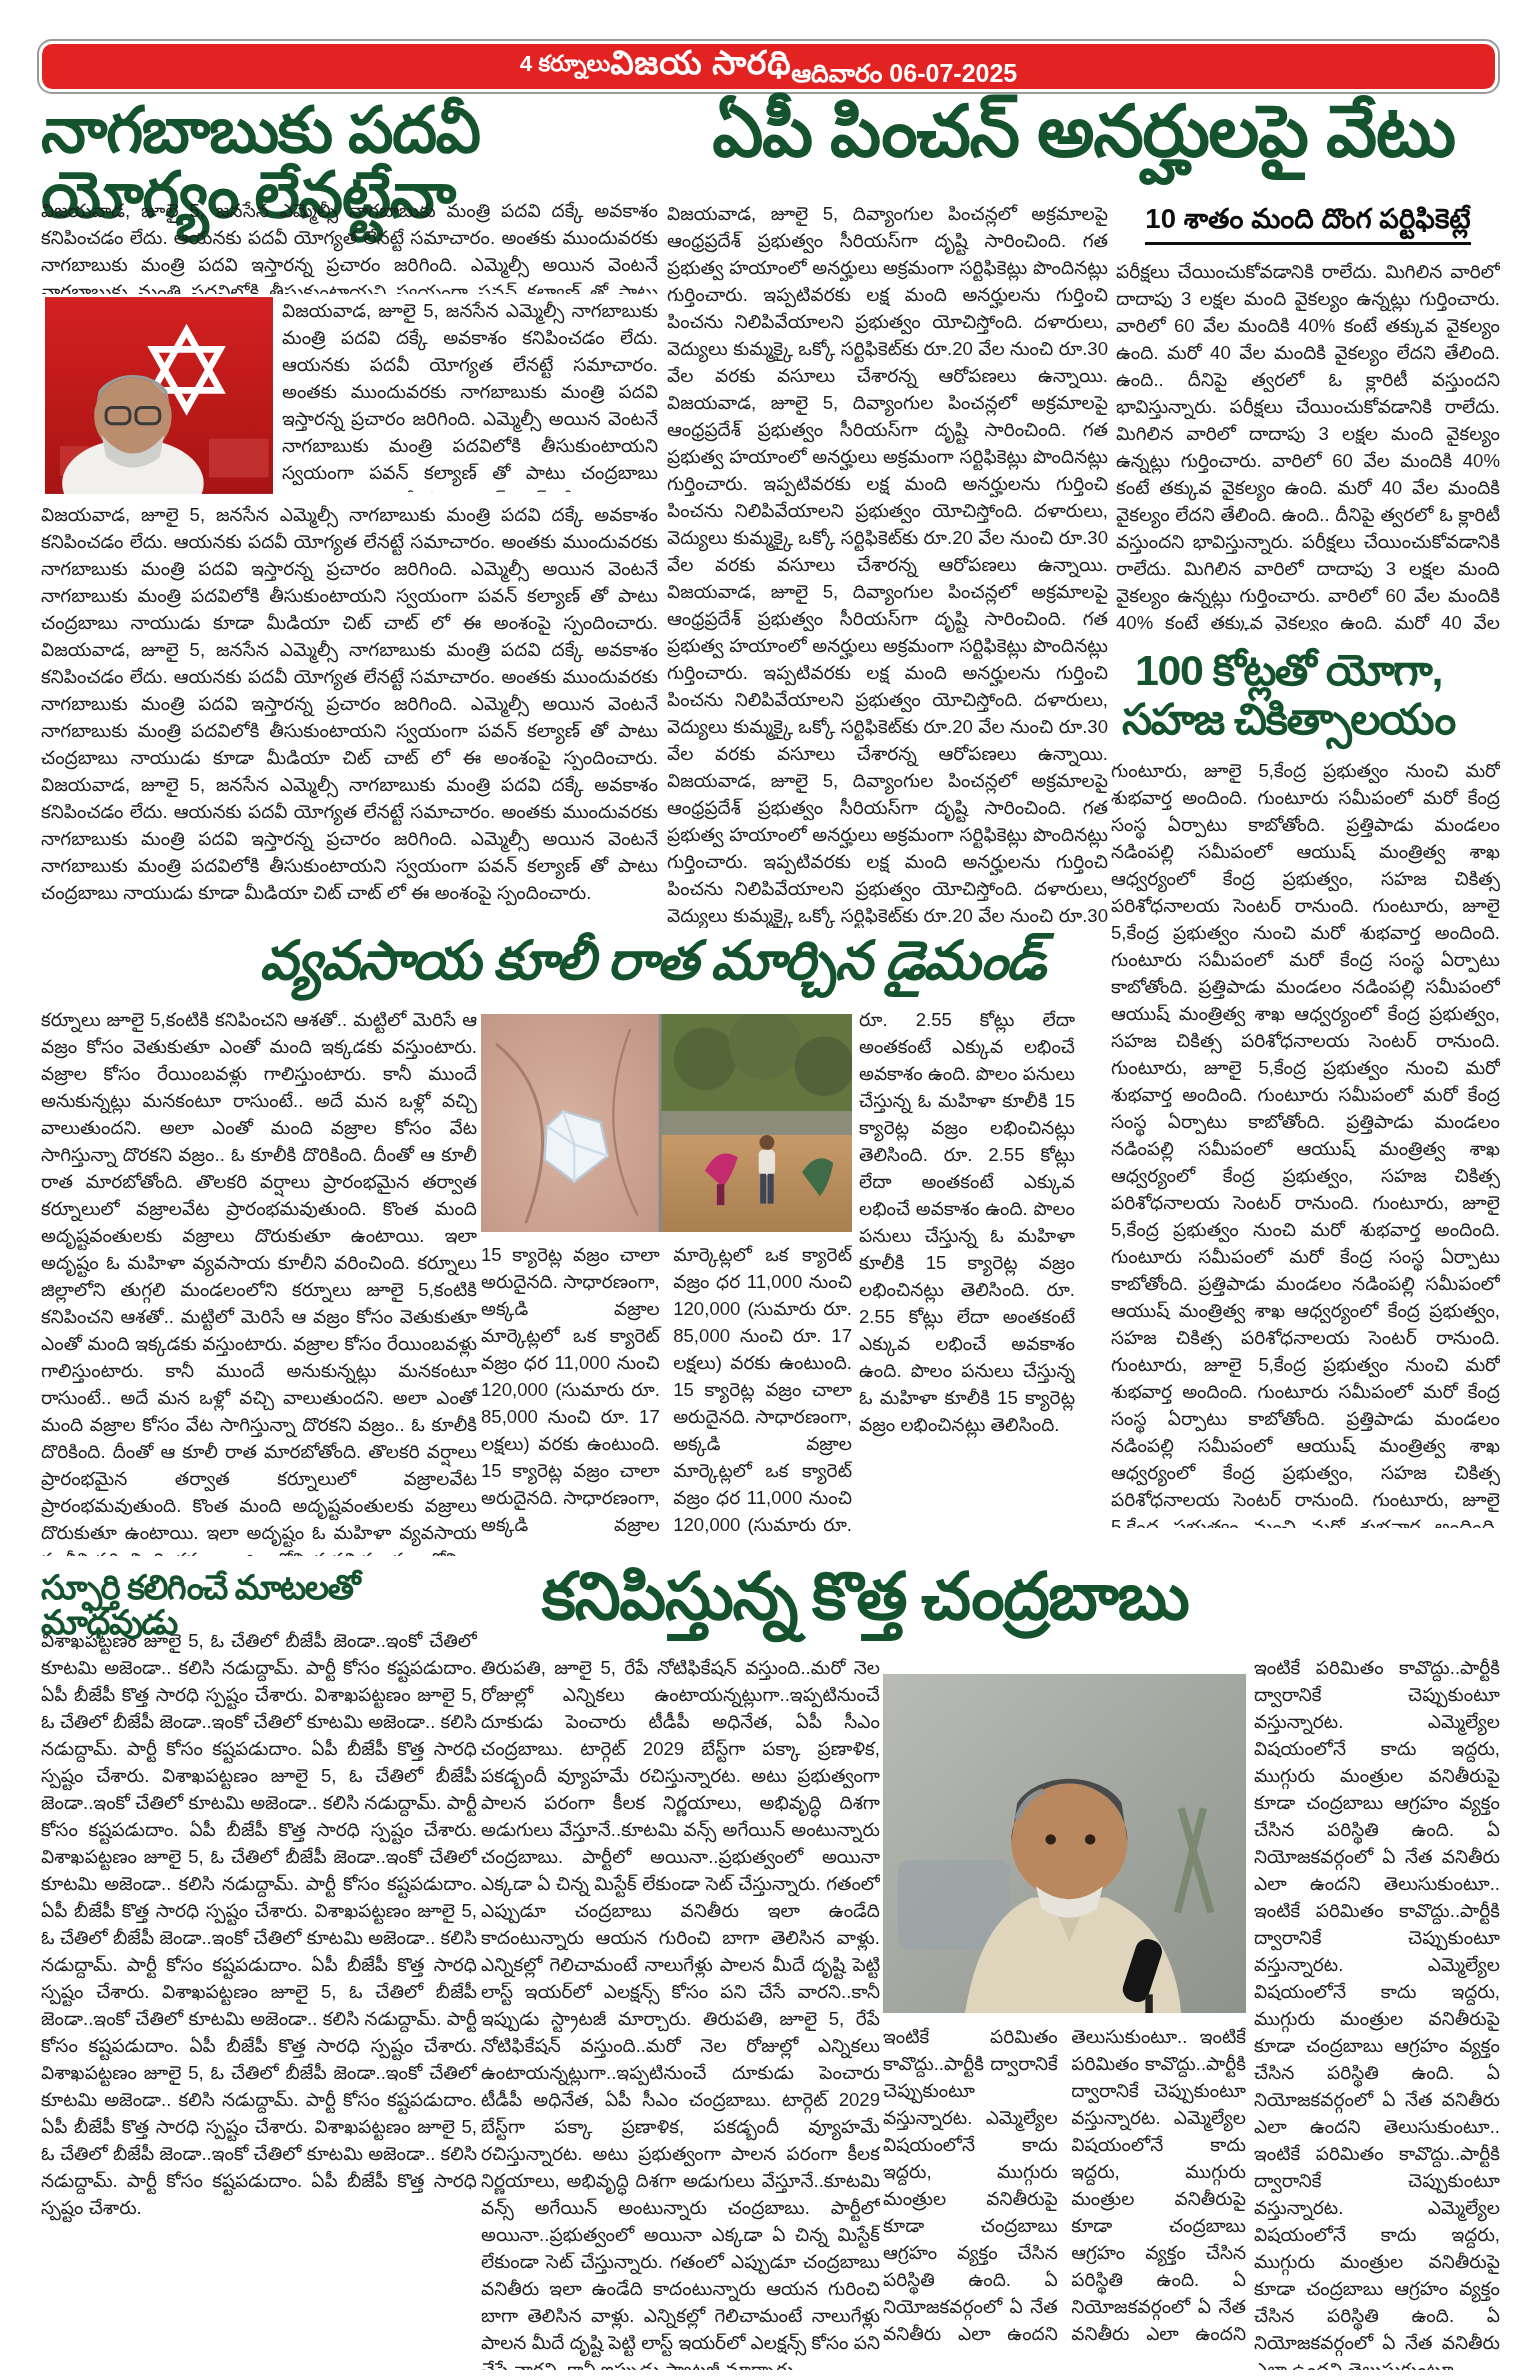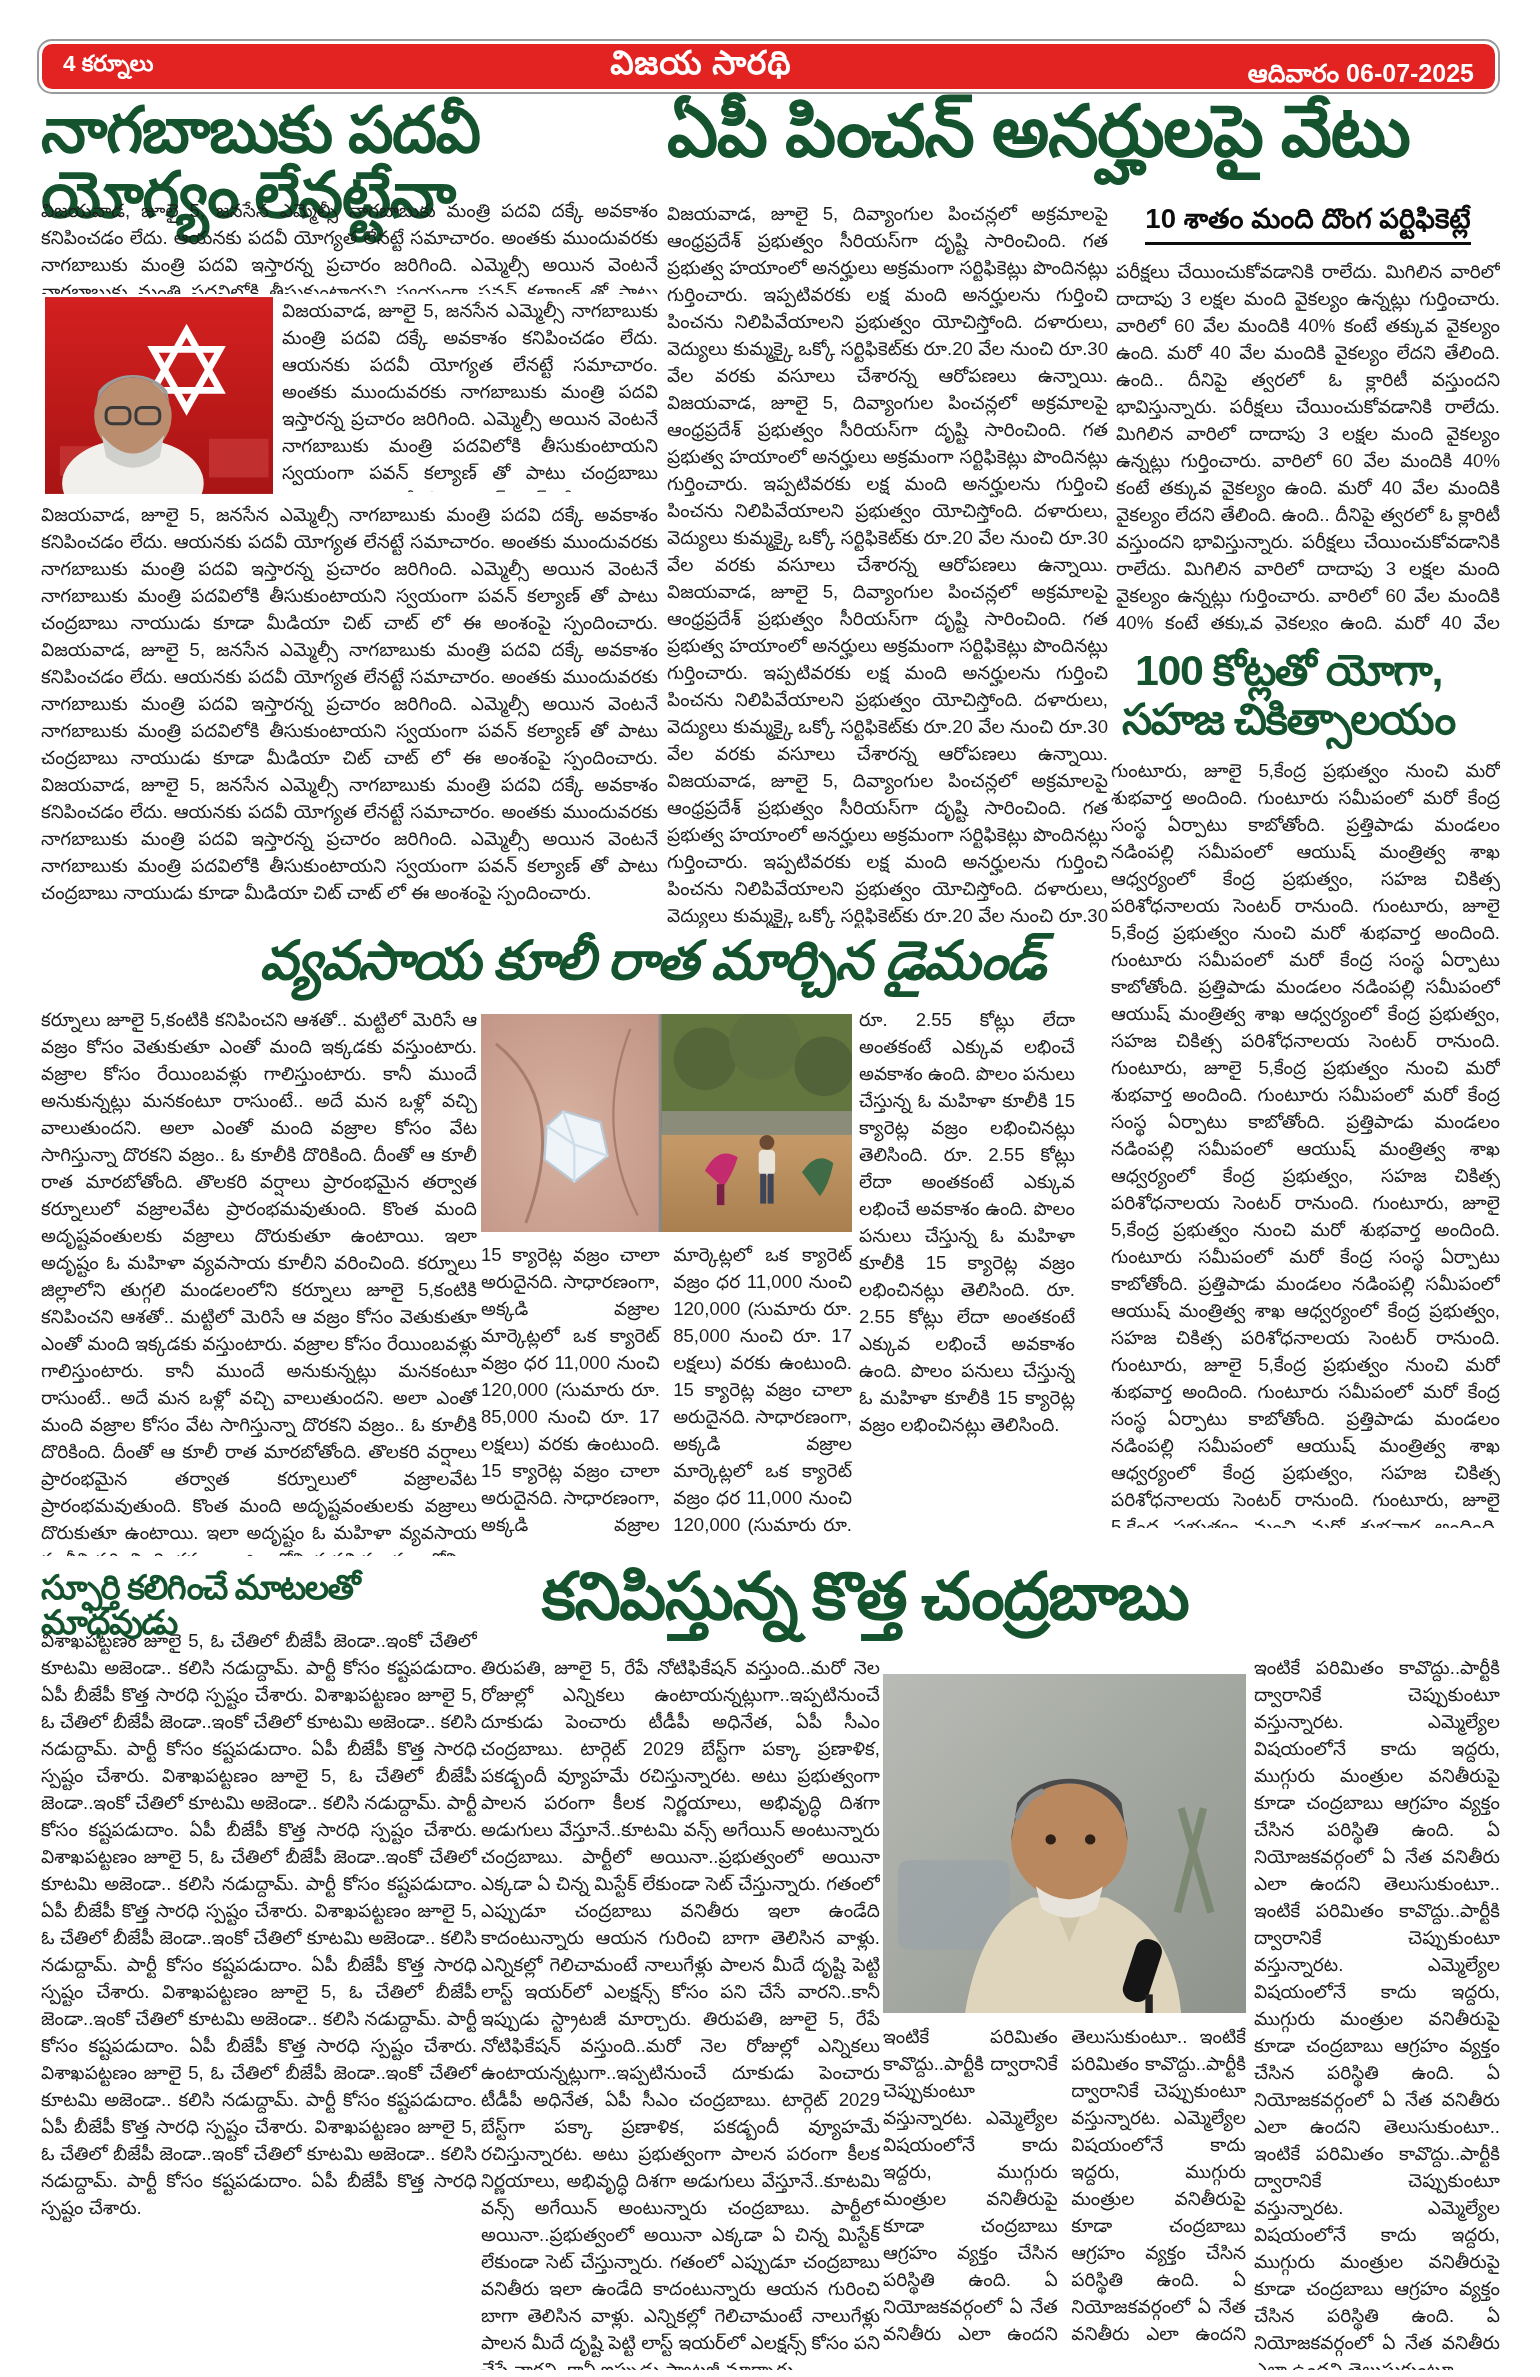--- a/index.html
+++ b/index.html
@@ -13,30 +13,30 @@
   .abs{position:absolute;}
   
   .mast-outer{
     left:37px;top:39px;width:1463px;height:55px;
     border:2.2px solid #9a9a9a;border-radius:15px;
     background:#ffffff;box-sizing:border-box;padding:3px;
   }
   .mast-inner{
     width:100%;height:100%;border-radius:10.4px;
     background:#e32222;
-    display:flex;align-items:center;justify-content:space-between;
+    display:flex;align-items:center;justify-content:center;
     box-sizing:border-box;padding:0 21px;
   }
   .mast-edition{color:#ffffff;font-size:22.4px;font-weight:bold;}
   .mast-title{color:#ffffff;font-size:33px;font-weight:bold;letter-spacing:0.7px;}
   .mast-date{color:#ffffff;font-size:25px;font-weight:bold;margin-top:20px;}
   
   .hl{color:#14532d;font-weight:900;line-height:1.02;letter-spacing:-1.5px;}
   .hl-a{font-size:64px;}
-  .hl-b{font-size:72px;text-align:left;}
+  .hl-b{font-size:72px;text-align:center;}
   .hl-d{font-size:54px;text-align:center;font-style:italic;}
   .hl-e{font-size:34px;}
   .hl-f{font-size:66px;text-align:center;font-family:"Liberation Serif", serif;font-weight:800;}
   .hl-yoga{font-size:43px;text-align:center;line-height:1.15;}
   .subhead{
     font-size:27.6px;font-weight:bold;text-align:center;color:#0d0d0d;
   }
   .subhead span{border-bottom:3px solid #0d0d0d;padding-bottom:8px;}
   
   .txt{

